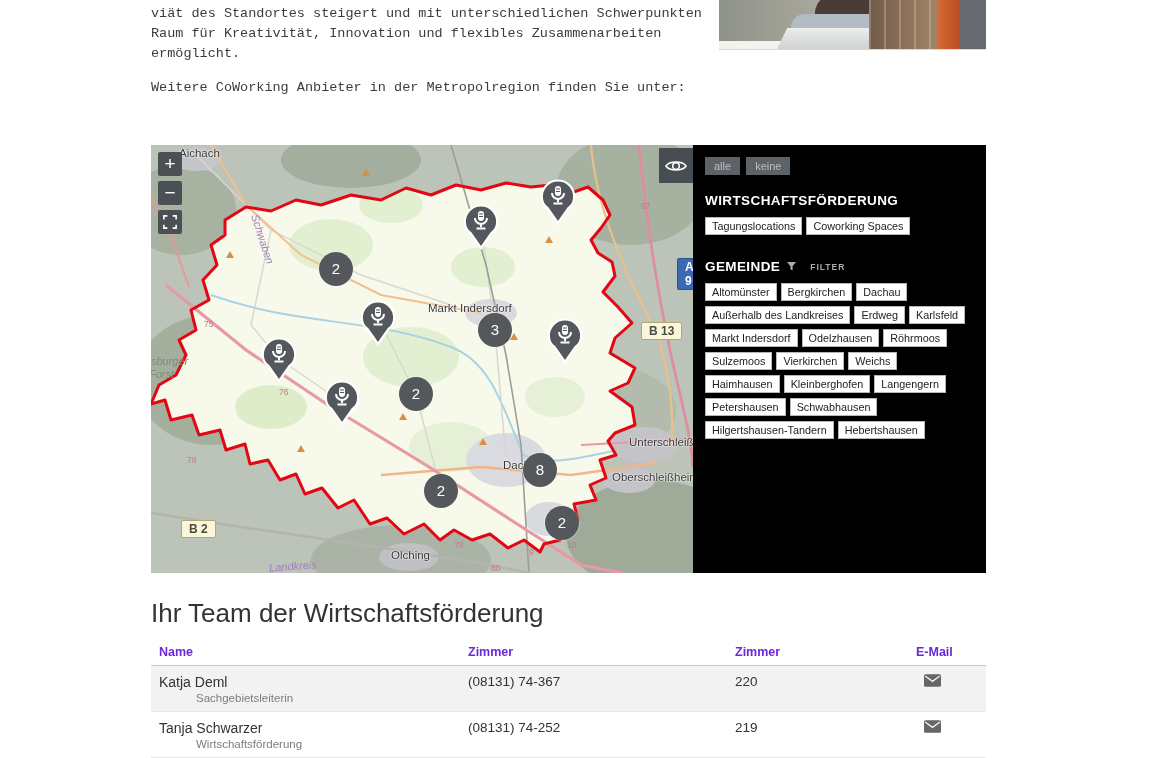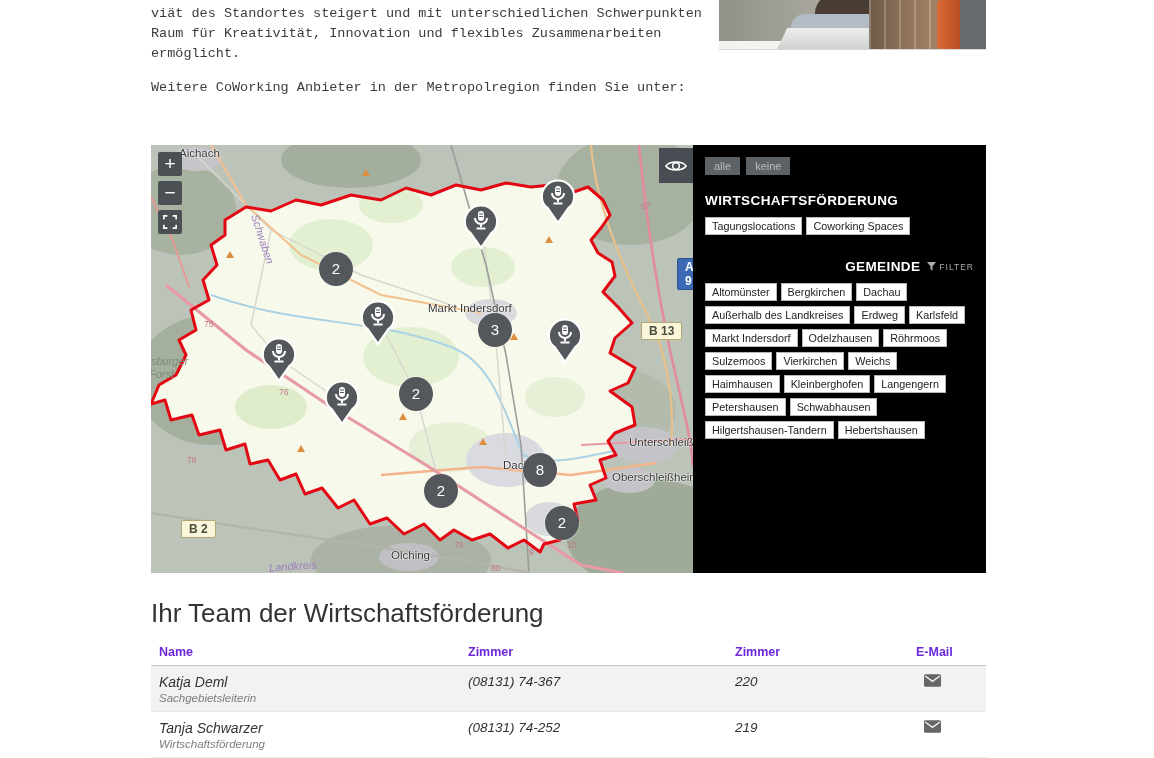--- a/index.html
+++ b/index.html
@@ -38,34 +38,34 @@
   .pin{position:absolute;width:36px;height:46px;z-index:20;cursor:pointer;}
   .cluster{position:absolute;width:34px;height:34px;border-radius:50%;background:#54585c;color:#fff;
        font-size:15px;line-height:34px;text-align:center;z-index:18;cursor:pointer;box-shadow:0 0 0 1px rgba(255,255,255,.25);}
   .eyebtn{position:absolute;left:508px;top:3px;width:34px;height:35px;background:#474d52;border:none;z-index:31;
        display:flex;align-items:center;justify-content:center;cursor:pointer;}
   
   .panel{position:absolute;left:542px;top:0;width:293px;height:428px;background:#000000;box-sizing:border-box;padding:12px 12px 0 12px;}
   .toggles{display:flex;gap:6px;}
   .gbtn{background:#5d6267;color:#b9bdc0;border:none;font-size:11px;padding:3px 9px;cursor:pointer;font-family:inherit;}
   .ptitle{color:#fff;font-size:13.5px;font-weight:bold;letter-spacing:.4px;margin:18px 0 9px 0;display:flex;align-items:center;gap:7px;}
-  .filtertag{display:flex;align-items:center;gap:3px;font-size:8.5px;font-weight:normal;letter-spacing:1px;color:#a6abaf;}
+  .filtertag{display:flex;align-items:center;gap:14px;font-size:8.5px;font-weight:bold;letter-spacing:1px;color:#a6abaf;}
   .btnrow{display:flex;flex-wrap:wrap;gap:5px 4px;}
   .wbtn{background:#fff;color:#222;border:1px solid #b7b7b7;font-size:10.8px;padding:2px 6px;cursor:pointer;
        font-family:inherit;white-space:nowrap;}
   
   .team{position:absolute;left:151px;top:598px;width:835px;}
   .team h2{font-size:26px;font-weight:400;color:#333;margin:0 0 13px 0;}
   table{width:100%;border-collapse:collapse;font-size:13.5px;}
   th{font-size:12.5px;text-align:left;padding:3px 8px 6px 8px;border-bottom:1px solid #c6c6c6;color:#6d28d9;}
-  td{padding:8px 8px 7px 8px;vertical-align:top;font-style:italic;}
+  td{padding:8px 8px 7px 8px;vertical-align:top;}
   tbody tr:nth-child(odd){background:#f2f2f2;}
   tbody tr{border-bottom:1px solid #e9e9e9;}
   .pname{font-size:14px;color:#333;}
-  .prole{font-size:11.5px;color:#7c7c7c;margin-top:2px;}
+  .prole{font-size:11.5px;color:#7c7c7c;margin-top:2px;margin-left:37px;}
   .mailcell svg{margin-left:8px;cursor:pointer;}
   .col-name{width:309px;} .col-tel{width:267px;} .col-room{width:181px;}
 </style>
 </head>
 <body>
 
 <div class="intro">
   <p class="p1">viät des Standortes steigert und mit unterschiedlichen Schwerpunkten Raum für Kreativität, Innovation und flexibles Zusammenarbeiten ermöglicht.</p>
   <p>Weitere CoWorking Anbieter in der Metropolregion finden Sie unter:</p>
 </div>
@@ -267,21 +267,21 @@
   <div class="panel">
     <div class="toggles">
       <button class="gbtn">alle</button>
       <button class="gbtn">keine</button>
     </div>
     <div class="ptitle">WIRTSCHAFTSFÖRDERUNG</div>
     <div class="btnrow" id="catbtns">
         <button class="wbtn">Tagungslocations</button>
         <button class="wbtn">Coworking Spaces</button>
       </div>
-    <div class="ptitle" style="margin-top:24px;justify-content:flex-end;">
+    <div class="ptitle" style="margin-top:24px;">
       <span>GEMEINDE</span>
       <span class="filtertag">
         <svg viewBox="0 0 10 10" width="9" height="9">
             <path d="M0 0h10L6.2 4.6v4.9L3.8 8V4.6Z" fill="#a6abaf"></path>
           </svg>
         <span>FILTER</span>
       </span>
     </div>
     <div class="btnrow" id="gembtns">
         <button class="wbtn">Altomünster</button>

